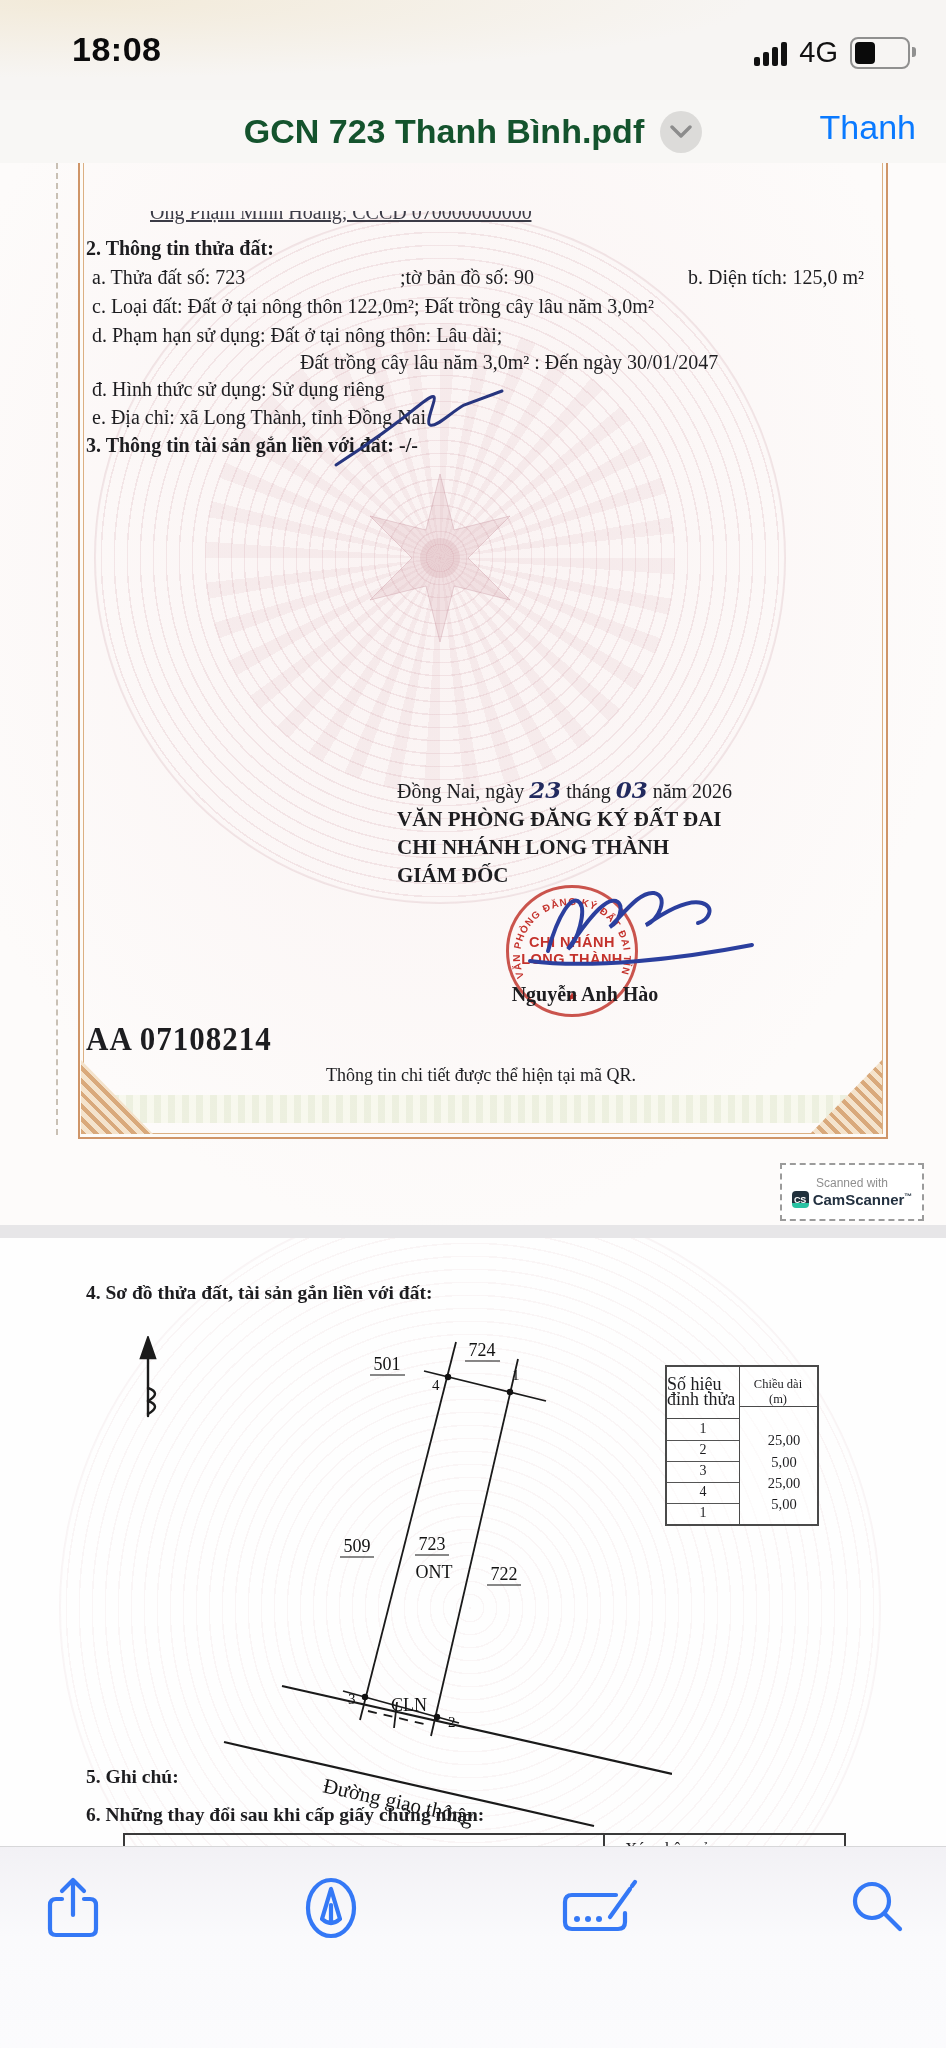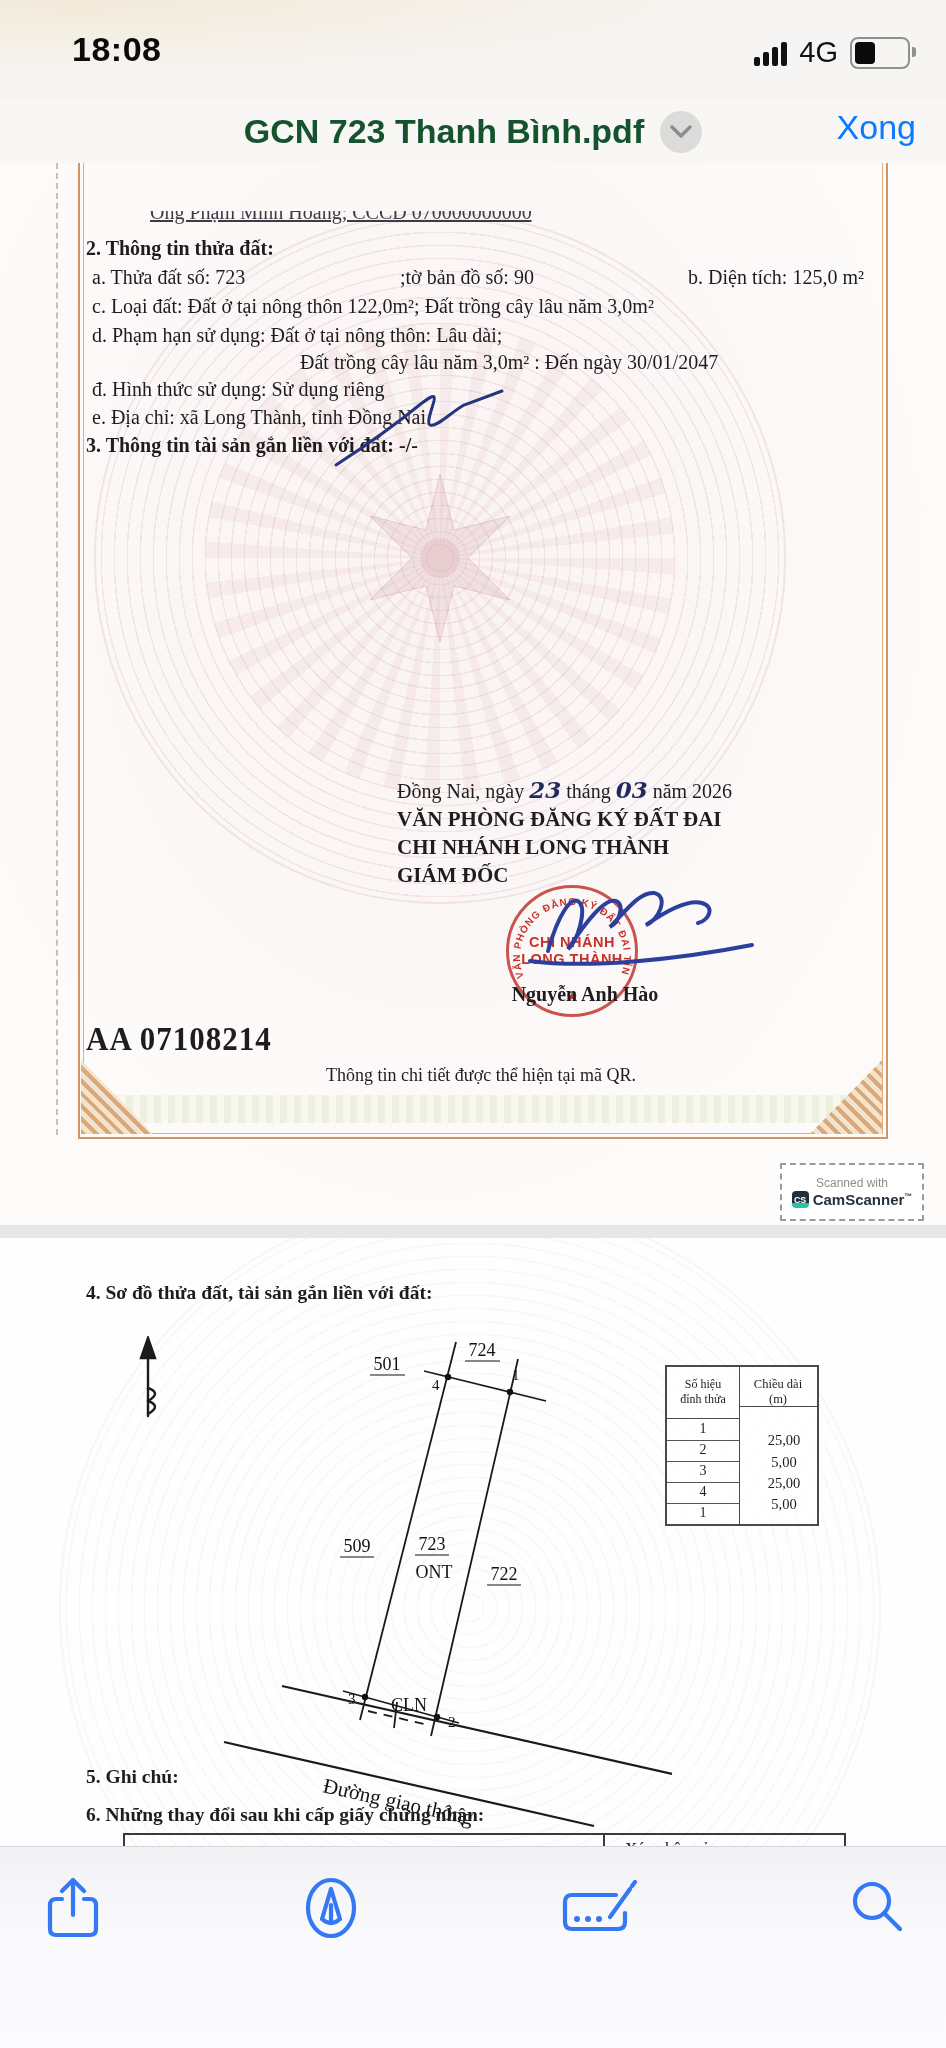--- a/index.html
+++ b/index.html
@@ -65,21 +65,21 @@
   #csrow{display:flex;align-items:center;gap:4px;}
   #csicon{width:17px;height:17px;border-radius:4px;background:linear-gradient(#20303b 0 72%,#29c2a2 72% 100%);color:#fff;font-size:9px;font-weight:700;display:flex;align-items:center;justify-content:center;}
   #csname{font-size:15px;font-weight:700;color:#233140;}
   #csname sup{font-size:8px;}
 
   
   #p2watermark{left:60px;top:-40px;width:820px;height:820px;opacity:.5;}
   .h2line{left:86px;font-size:19.5px;}
   #vtable{left:665px;top:127px;width:150px;height:157px;border:2px solid #4a4a4a;background:rgba(255,255,255,.6);}
   #vt-col1{position:absolute;left:0;top:0;bottom:0;width:72px;border-right:1.5px solid #4a4a4a;}
-  #vt-h1{position:absolute;left:0;top:0;width:72px;height:52px;border-bottom:1.5px solid #4a4a4a;text-align:center;font-size:12px;line-height:15px;padding-top:10px;box-sizing:border-box;}
+  #vt-h1{position:absolute;left:0;top:0;width:72px;height:52px;border-bottom:1.5px solid #4a4a4a;text-align:left;font-size:18px;line-height:15px;padding-top:10px;box-sizing:border-box;}
   #vt-h2{position:absolute;left:72px;top:0;right:0;height:40px;border-bottom:1.5px solid #4a4a4a;text-align:center;font-size:12.5px;line-height:15px;padding-top:10px;box-sizing:border-box;}
   .vt-row{position:absolute;left:0;width:72px;height:21px;border-bottom:1px solid #555;text-align:center;font-size:14px;line-height:20px;}
   .vt-val{position:absolute;left:84px;width:66px;text-align:center;font-size:14.5px;}
   #t2partial{left:123px;top:595px;width:719px;height:40px;border:2px solid #3a3a3a;border-bottom:none;}
   #t2divider{position:absolute;left:478px;top:0;bottom:0;border-left:2px solid #3a3a3a;}
   #t2text{position:absolute;left:110px;top:4px;font-size:17px;}
 
   
   #toolbar{top:1846px;left:0;width:946px;height:202px;background:linear-gradient(#f2f1f5,#fafafc 45%,#fbfbfd);border-top:1px solid rgba(0,0,0,.14);}
   .tbicon{top:28px;width:62px;height:66px;}
@@ -107,21 +107,21 @@
 
 <div id="navbar" class="abs">
   <div id="navtitlewrap">
     <span id="navtitle">GCN 723 Thanh Bình.pdf</span>
     <span id="chevbtn">
       <svg width="22" height="14" viewBox="0 0 22 14">
         <path d="M2 2 L11 11 L20 2" fill="none" stroke="#8c8c8c" stroke-width="3.4" stroke-linecap="round" stroke-linejoin="round"></path>
       </svg>
     </span>
   </div>
-  <span id="donebtn" class="abs">Xong</span>
+  <span id="donebtn" class="abs">Thanh</span>
 </div>
 
 <div id="page1" class="page abs">
   <div id="perfline" class="abs"></div>
   <div id="certframe" class="abs"></div>
 
   <div class="drum abs" style="left:95px;top:50px;width:690px;height:690px;"></div>
   <div class="spokes abs" style="left:205px;top:160px;width:470px;height:470px;"></div>
   <svg class="abs" style="left:350px;top:305px;" width="180" height="180" viewBox="0 0 180 180">
     <g fill="rgba(210,160,168,.22)" stroke="rgba(190,130,142,.3)" stroke-width="1">

